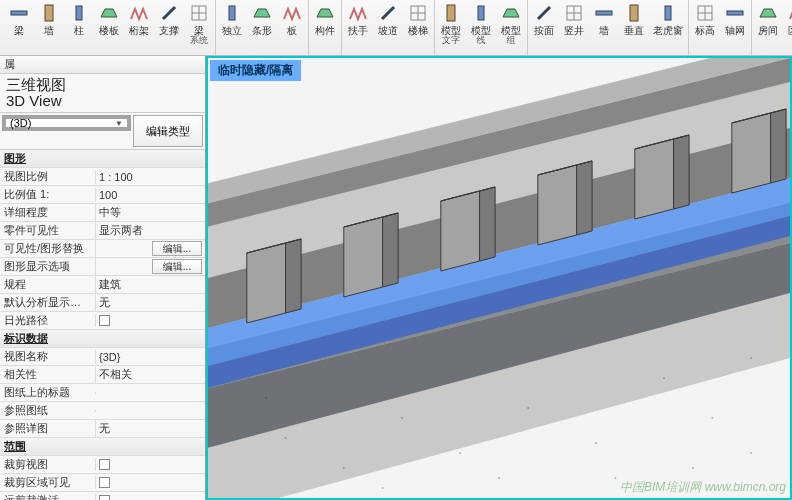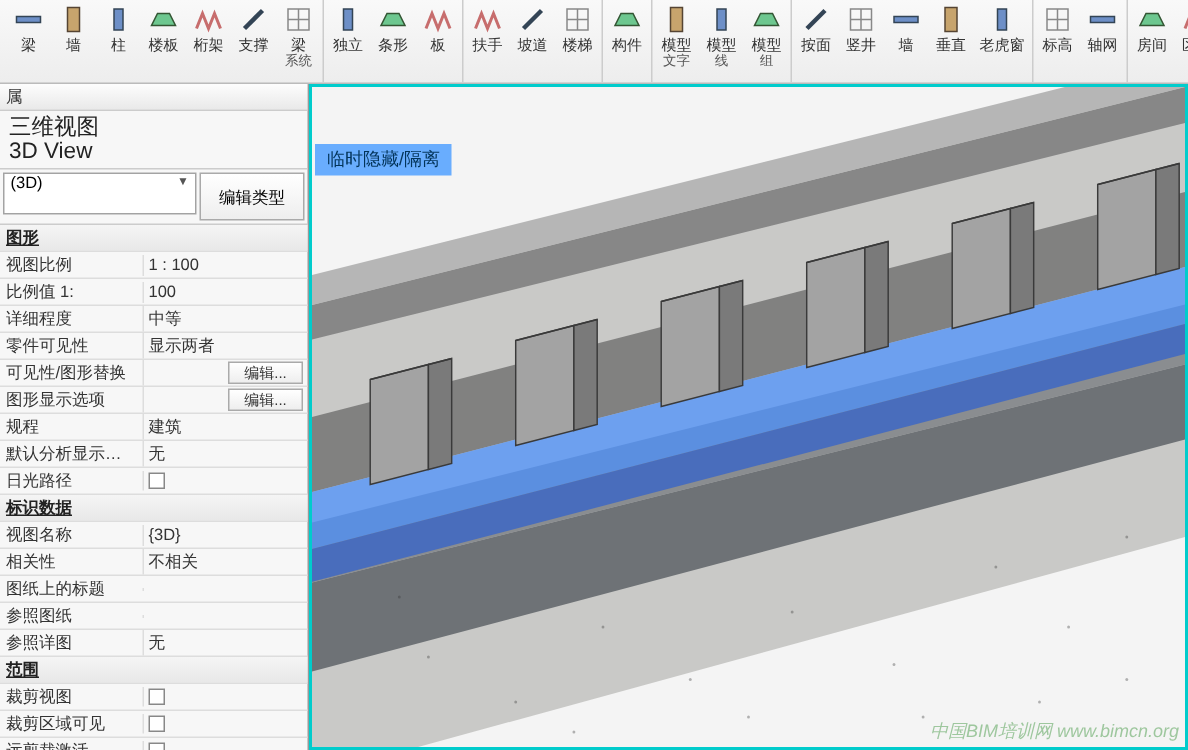--- a/index.html
+++ b/index.html
@@ -72,22 +72,22 @@
   padding: 3px 6px;
   border-bottom: 1px solid #ccc;
   font-size: 15px;
   color: #222;
 }
 .tree-area .ln { line-height: 16px; }
 .selector-row{
   display:flex; padding:2px; border-bottom:1px solid #ccc;
 }
 .selector {
-  flex:1; height:28px; border:1px solid #a3a3a3; background:#fff;
-  font-size:11px; padding:0 4px; display:flex; align-items:flex-start; justify-content:space-between;
+  flex:1; height:16px; border:4px solid #a3a3a3; background:#fff;
+  font-size:11px; padding:0 4px; display:flex; align-items:center; justify-content:space-between;
 }
 .edit-type-btn{
   width:70px; height:32px; border:1px solid #aaa; background:linear-gradient(#fff,#eee);
   font-size:11px; display:flex; align-items:center; justify-content:center; margin-left:2px;
 }
 .prop-table{
   flex:1; overflow-y:auto; font-size:11px;
 }
 .prop-row{
   display:flex; border-bottom:1px solid #ddd; min-height:18px;
@@ -112,21 +112,21 @@
   display:flex; align-items:center; justify-content:center;
 }
 .ck{ width:11px; height:11px; border:1px solid #888; background:#fff; }
 .viewport{
   flex:1; position:relative; background:#f4f4f4;
   border: 2px solid #00cccc;
 }
 .tag{
   position:absolute; top:2px; left:2px;
   background: rgba(80,160,255,.85); color:#03345a;
-  font-size:12px; font-weight:normal; padding:2px 8px;margin-top:36px;
+  font-size:12px; font-weight:bold; padding:2px 8px;
 }
 .scene{
   position:absolute; inset:0;
   overflow:hidden;
 }
 .scene svg{ width:100%; height:100%; }
 .watermark{
   position:absolute; right:4px; bottom:2px;
   font-size:12px; color:#6a6; font-style:italic; opacity:.6;margin-left:41px;
 }
@@ -220,20 +220,32 @@
           <div class="ribbon-ico">
             <svg width="20" height="20">
               <path d="M2 16 L6 6 L10 16 L14 6 L18 16" fill="none" stroke="#c76d6d" stroke-width="2"></path>
             </svg>
           </div>
           <div class="ribbon-lbl">板</div>
         </div>
       </div>
   </div>
   <div class="ribbon-group">
+    <div class="ribbon-row" id="rg-comp">
+        <div class="ribbon-btn">
+          <div class="ribbon-ico">
+            <svg width="20" height="20">
+              <polygon points="2,14 18,14 14,6 6,6" fill="#6dc78f" stroke="#353"></polygon>
+            </svg>
+          </div>
+          <div class="ribbon-lbl">构件</div>
+        </div>
+      </div>
+  </div>
+  <div class="ribbon-group">
     <div class="ribbon-row" id="rg-circ">
         <div class="ribbon-btn">
           <div class="ribbon-ico">
             <svg width="20" height="20">
               <path d="M2 16 L6 6 L10 16 L14 6 L18 16" fill="none" stroke="#c76d6d" stroke-width="2"></path>
             </svg>
           </div>
           <div class="ribbon-lbl">扶手</div>
         </div>
         <div class="ribbon-btn">
@@ -246,32 +258,20 @@
         </div>
         <div class="ribbon-btn">
           <div class="ribbon-ico">
             <svg width="20" height="20">
               <rect x="3" y="3" width="14" height="14" fill="none" stroke="#888"></rect>
               <line x1="3" y1="10" x2="17" y2="10" stroke="#888"></line>
               <line x1="10" y1="3" x2="10" y2="17" stroke="#888"></line>
             </svg>
           </div>
           <div class="ribbon-lbl">楼梯</div>
-        </div>
-      </div>
-  </div>
-  <div class="ribbon-group">
-    <div class="ribbon-row" id="rg-comp">
-        <div class="ribbon-btn">
-          <div class="ribbon-ico">
-            <svg width="20" height="20">
-              <polygon points="2,14 18,14 14,6 6,6" fill="#6dc78f" stroke="#353"></polygon>
-            </svg>
-          </div>
-          <div class="ribbon-lbl">构件</div>
         </div>
       </div>
   </div>
   <div class="ribbon-group">
     <div class="ribbon-row" id="rg-model">
         <div class="ribbon-btn">
           <div class="ribbon-ico">
             <svg width="20" height="20">
               <rect x="6" y="2" width="8" height="16" fill="#c7a46d" stroke="#543"></rect>
             </svg>

